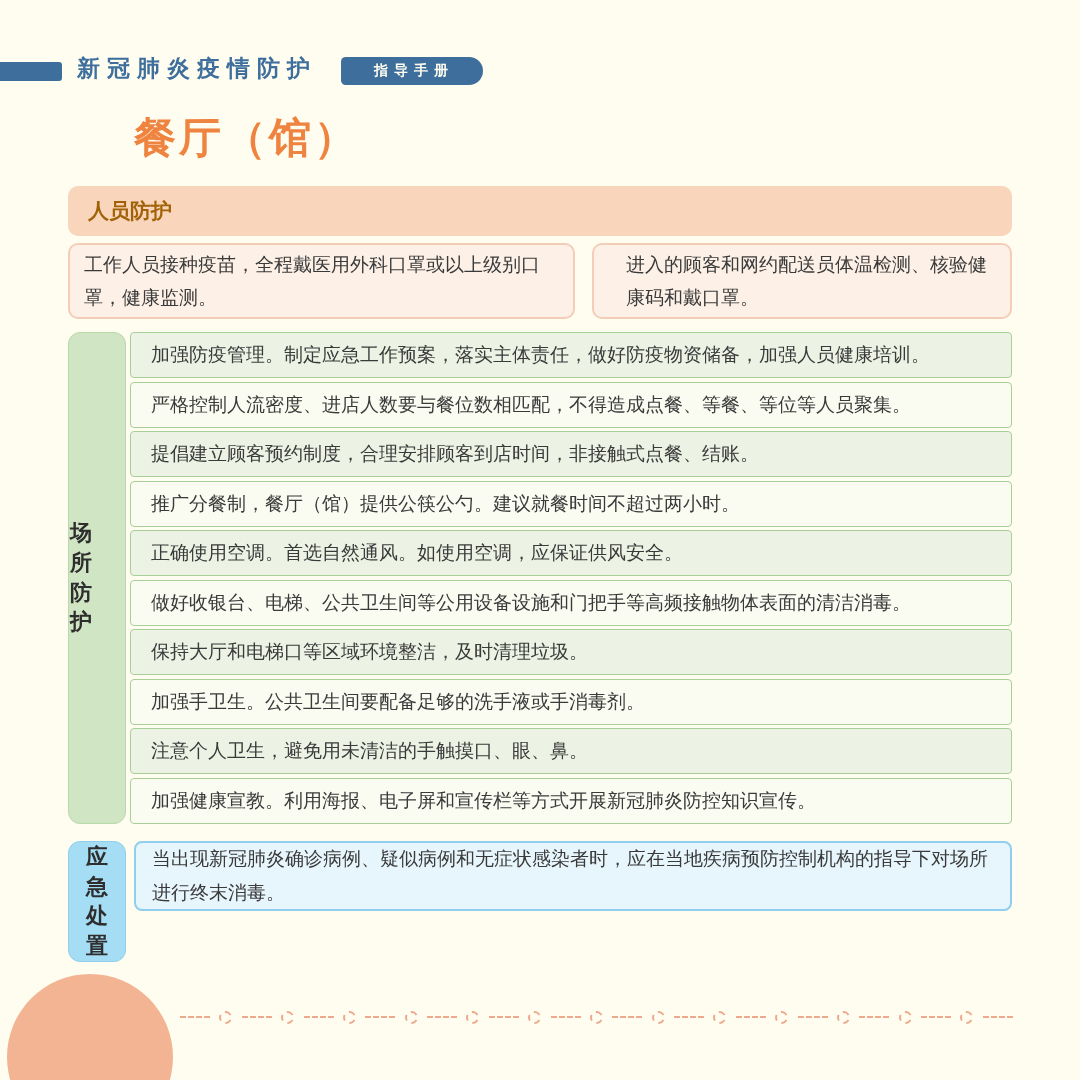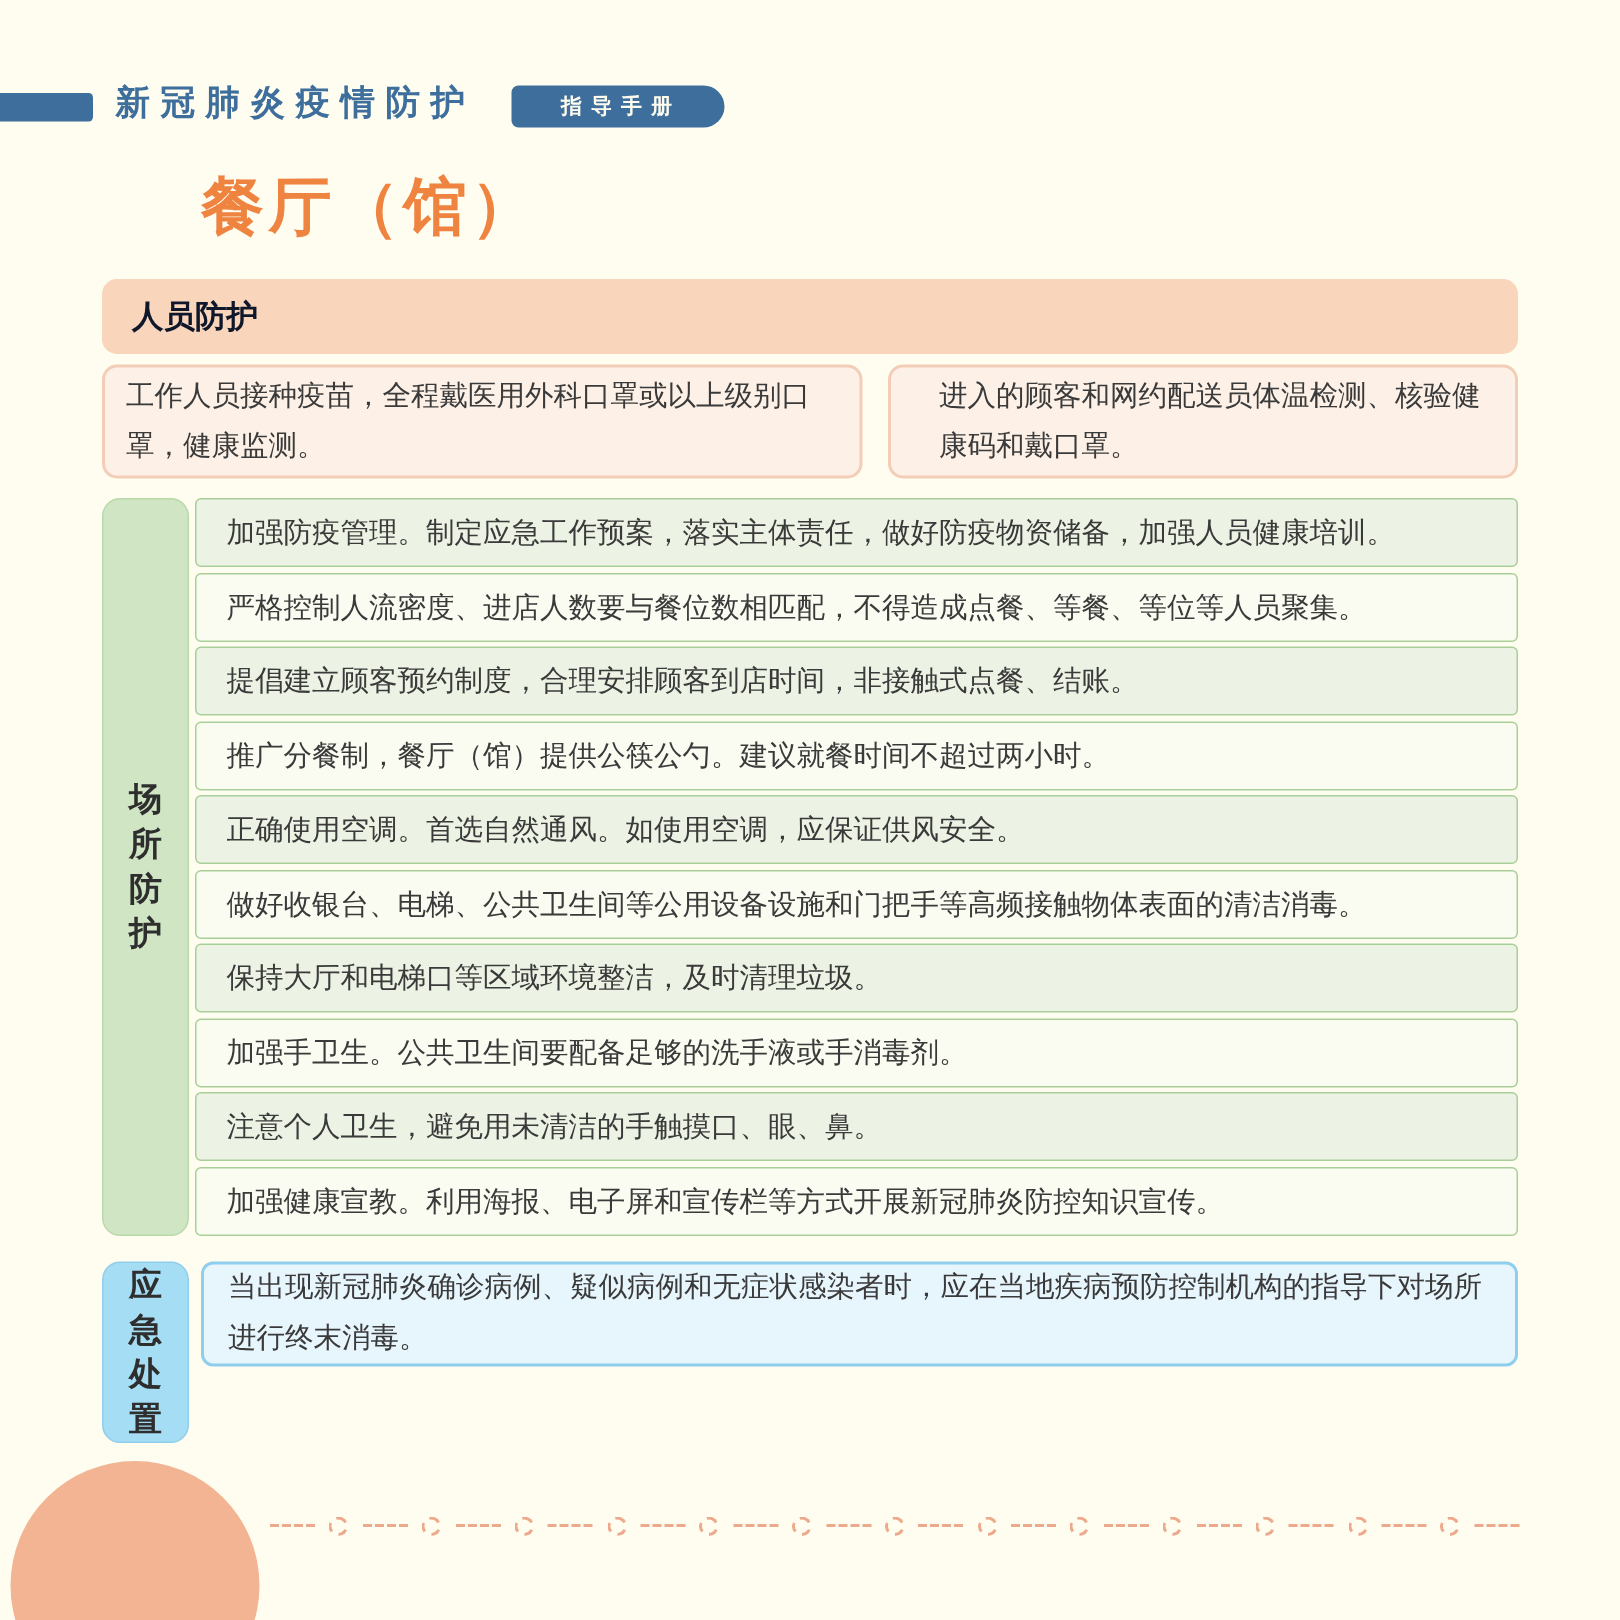--- a/index.html
+++ b/index.html
@@ -43,21 +43,21 @@
     color:#EF8340;
   }
   
   .sec-personnel-header{
     position:absolute;left:68px;top:186px;
     width:944px;height:50px;
     background:#F8D5BB;
     border-radius:10px;
     display:flex;align-items:center;
     padding-left:20px;box-sizing:border-box;
-    font-size:21px;font-weight:bold;color:#0f172a;
+    font-size:21px;font-weight:bold;color:#a16207;
   }
   .personnel-boxes{
     position:absolute;left:68px;top:243px;
     width:944px;display:flex;gap:17px;
   }
   .p-box{
     height:76px;
     background:#FDF1E7;
     border:2px solid #F3CDB8;
     border-radius:10px;
@@ -72,21 +72,21 @@
   .venue{
     position:absolute;left:68px;top:332px;
     width:944px;display:flex;
   }
   .venue-label{
     width:58px;
     background:#CFE5C3;
     border:1px solid #BAD9A9;
     border-radius:12px;
     box-sizing:border-box;
-    display:flex;align-items:center;justify-content:center;
+    display:flex;align-items:center;
   }
   .v-text{
     width:1.1em;
     word-break:break-all;
     text-align:center;
     font-size:22px;font-weight:bold;line-height:1.35;
     color:#2E2E2E;
   }
   .venue-rows{
     flex:1;margin-left:4px;

